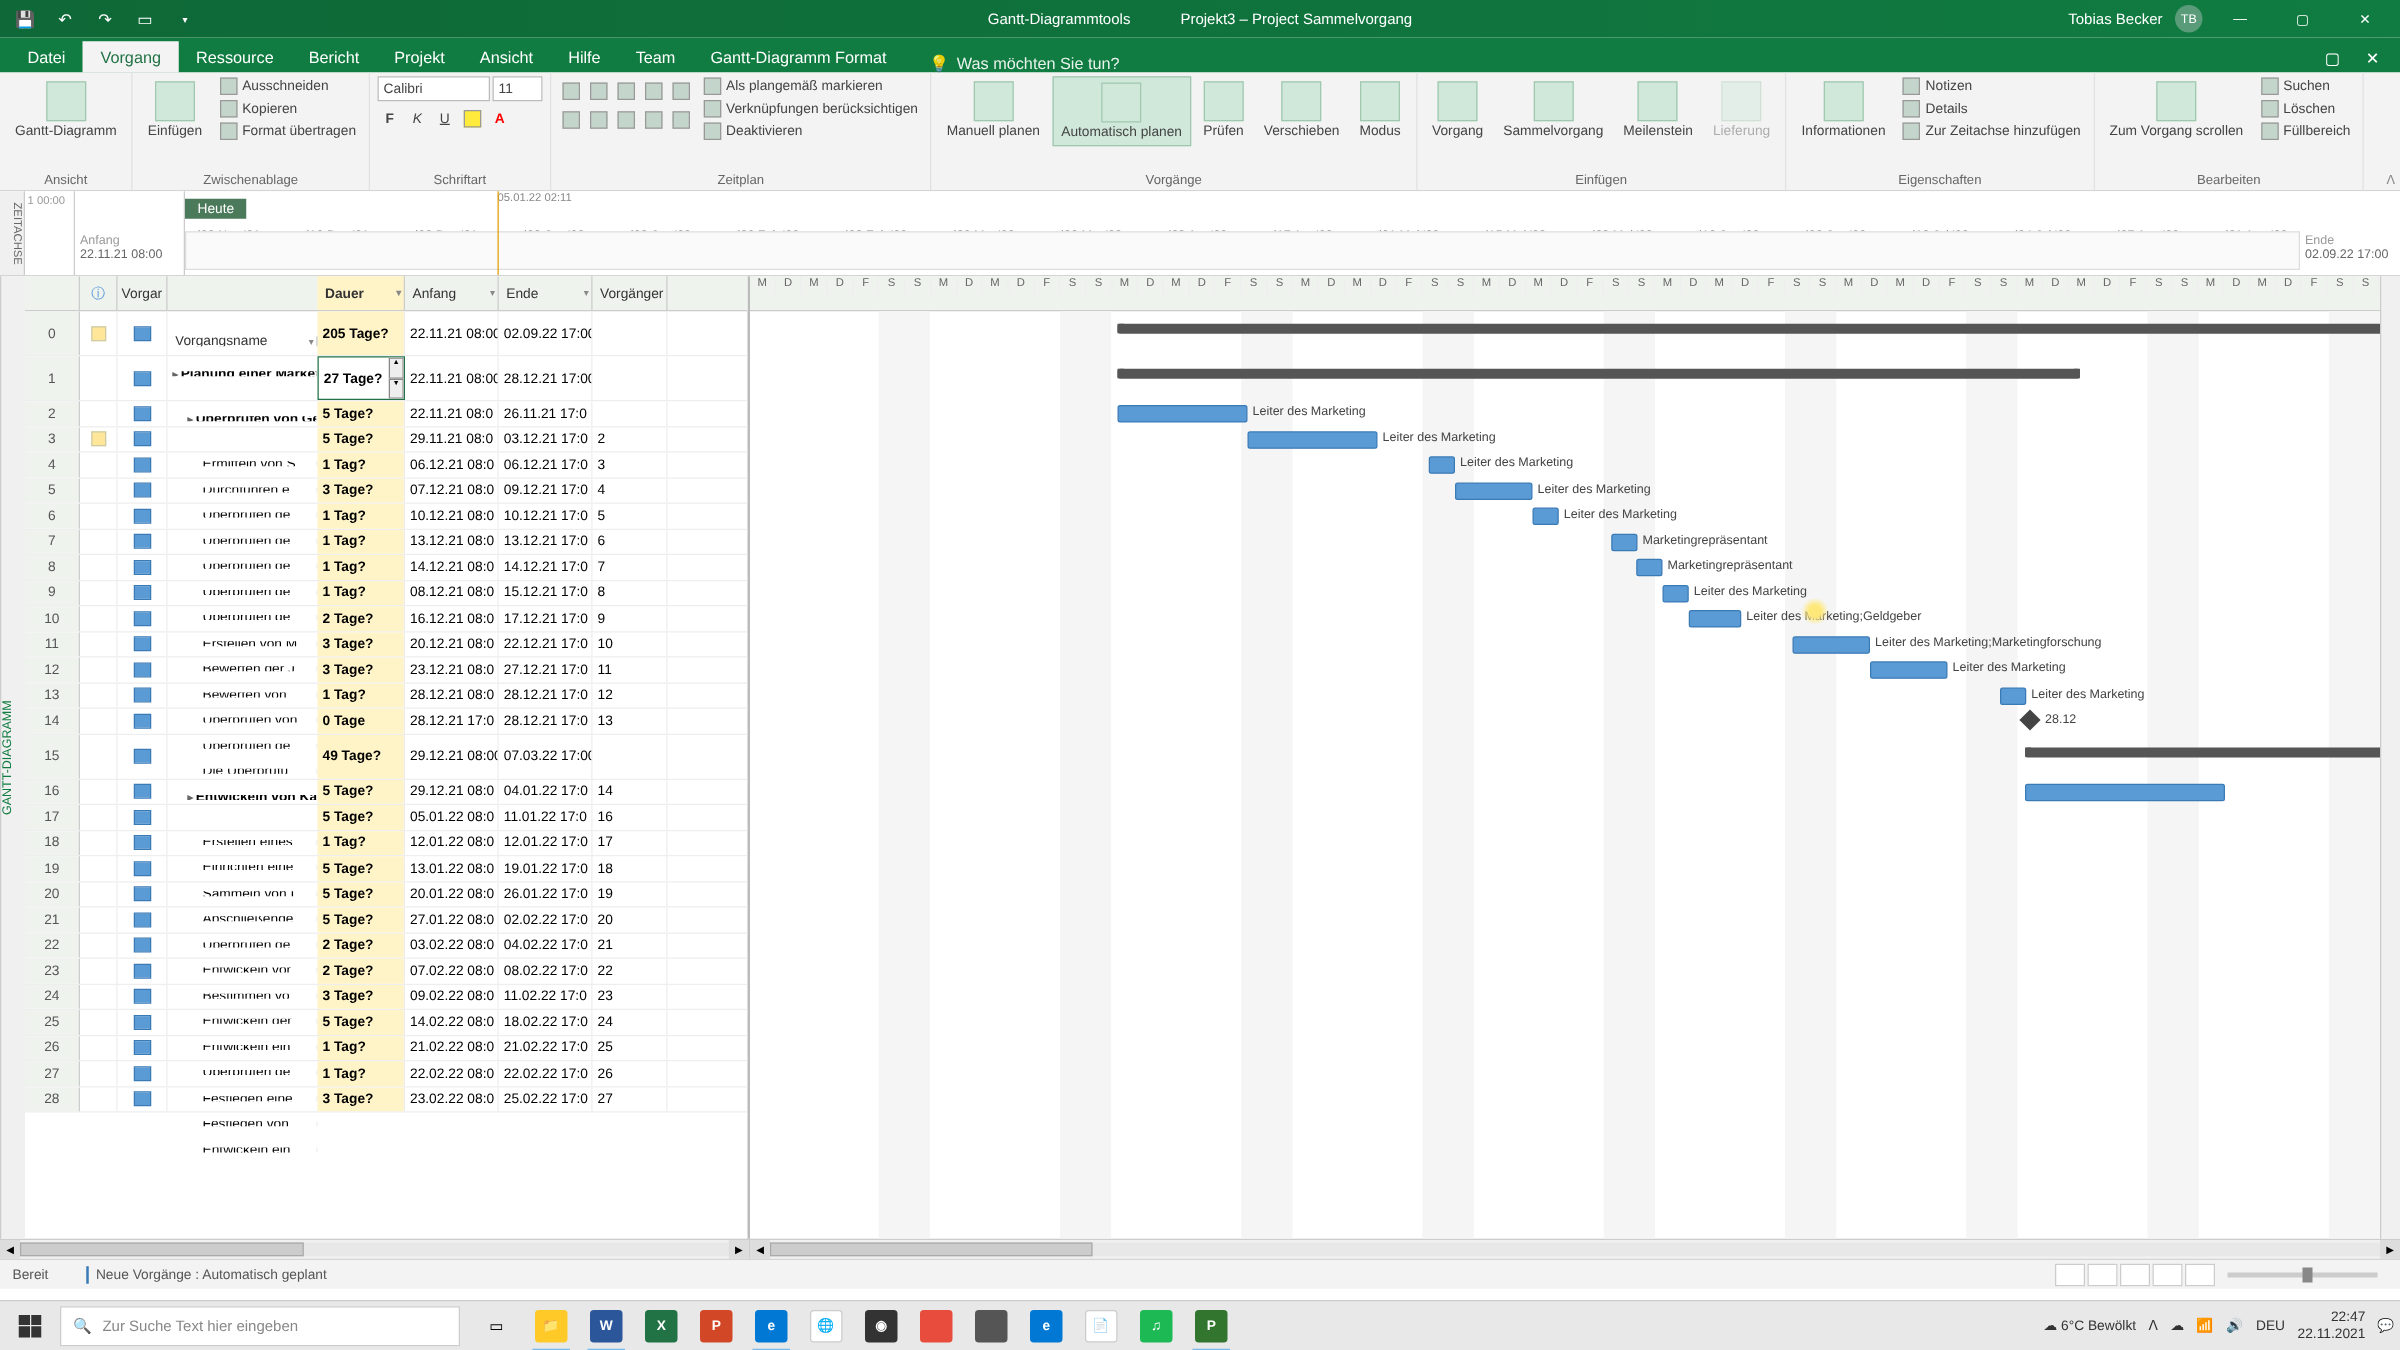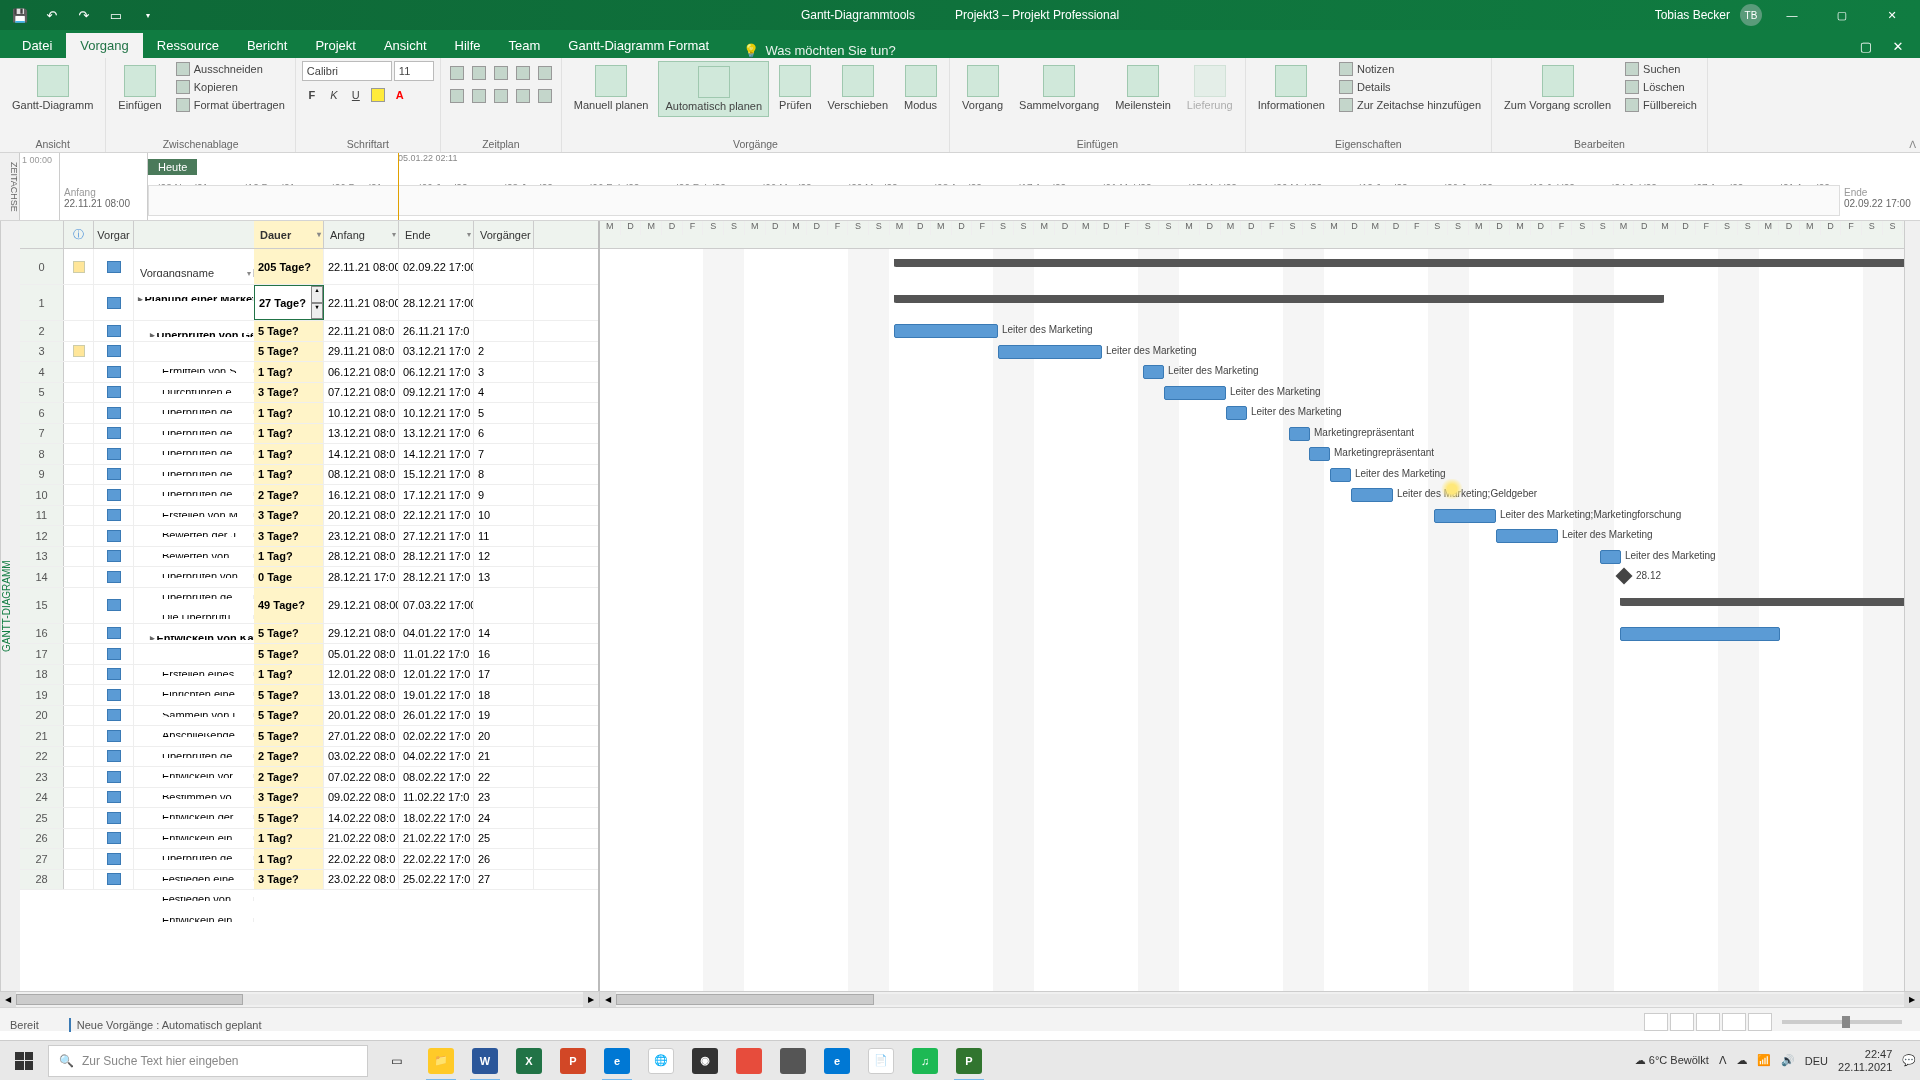--- a/index.html
+++ b/index.html
@@ -104,21 +104,21 @@
 
 
 .hscroll { height: 16px; background: #f0f0f0; border-top: 1px solid #ccc; display: flex; }
 .hscroll-left { width: 600px; border-right: 1px solid #ccc; position: relative; }
 .hscroll-right { flex: 1; position: relative; }
 .scroll-track { position: absolute; left: 16px; right: 16px; top: 2px; bottom: 2px; background: #e8e8e8; }
 .scroll-thumb { position: absolute; top: 0; bottom: 0; background: #ccc; border: 1px solid #aaa; }
 .scroll-btn { position: absolute; width: 16px; top: 0; bottom: 0; background: #ddd; display: flex; align-items: center; justify-content: center; font-size: 8px; }
 
 
-.statusbar { height: 24px; background: #f3f3f3; border-top: 1px solid #d4d4d4; display: flex; align-items: flex-end; font-size: 11px; color: #555; padding: 0 10px; }
+.statusbar { height: 24px; background: #f3f3f3; border-top: 1px solid #d4d4d4; display: flex; align-items: center; font-size: 11px; color: #555; padding: 0 10px; }
 .statusbar-right { margin-left: auto; display: flex; gap: 2px; align-items: center; }
 .view-btn { width: 24px; height: 18px; border: 1px solid #ccc; background: #fff; }
 
 
 .taskbar { position: absolute; bottom: 0; left: 0; right: 0; height: 40px; background: #e8e8e8; border-top: 1px solid #ccc; display: flex; align-items: center; font-size: 12px; }
 .start-btn { width: 48px; height: 40px; display: flex; align-items: center; justify-content: center; }
 .win-logo { width: 18px; height: 18px; display: grid; grid-template: 1fr 1fr / 1fr 1fr; gap: 1px; }
 .win-logo div { background: #333; }
 .search-box { width: 320px; height: 32px; background: #fff; border: 1px solid #ccc; display: flex; align-items: center; padding: 0 10px; color: #888; gap: 8px; }
 .tb-icons { display: flex; gap: 2px; margin-left: 8px; }
@@ -136,21 +136,21 @@
 <div class="titlebar">
   <div class="titlebar-left">
     <span class="qat-btn">💾</span>
     <span class="qat-btn">↶</span>
     <span class="qat-btn">↷</span>
     <span class="qat-btn">▭</span>
     <span class="qat-btn" style="font-size:8px">▾</span>
   </div>
   <div class="titlebar-center">
     <span>Gantt-Diagrammtools</span>
-    <span>Projekt3 – Projekt Professional</span>
+    <span>Projekt3 – Project Sammelvorgang</span>
   </div>
   <div class="titlebar-right">
     <span>Tobias Becker</span>
     <span class="avatar">TB</span>
     <span class="win-btn">—</span>
     <span class="win-btn">▢</span>
     <span class="win-btn">✕</span>
   </div>
 </div>
 
@@ -262,20 +262,34 @@
           <div class="fmt-btn">
               <span class="small-icon"></span>
             </div>
           <div class="fmt-btn">
               <span class="small-icon"></span>
             </div>
           <div class="fmt-btn">
               <span class="small-icon"></span>
             </div>
         </div>
+      </div>
+      <div class="stack">
+        <div class="ribbon-item">
+            <span class="small-icon"></span>
+            <span>Als plangemäß markieren</span>
+          </div>
+        <div class="ribbon-item">
+            <span class="small-icon"></span>
+            <span>Verknüpfungen berücksichtigen</span>
+          </div>
+        <div class="ribbon-item">
+            <span class="small-icon"></span>
+            <span>Deaktivieren</span>
+          </div>
       </div>
     </div>
     <div class="group-label">Zeitplan</div>
   </div>
 
   <div class="ribbon-group">
     <div class="group-body">
       <div class="big-btn">
           <div class="big-icon"></div>
           <span>Manuell planen</span>

